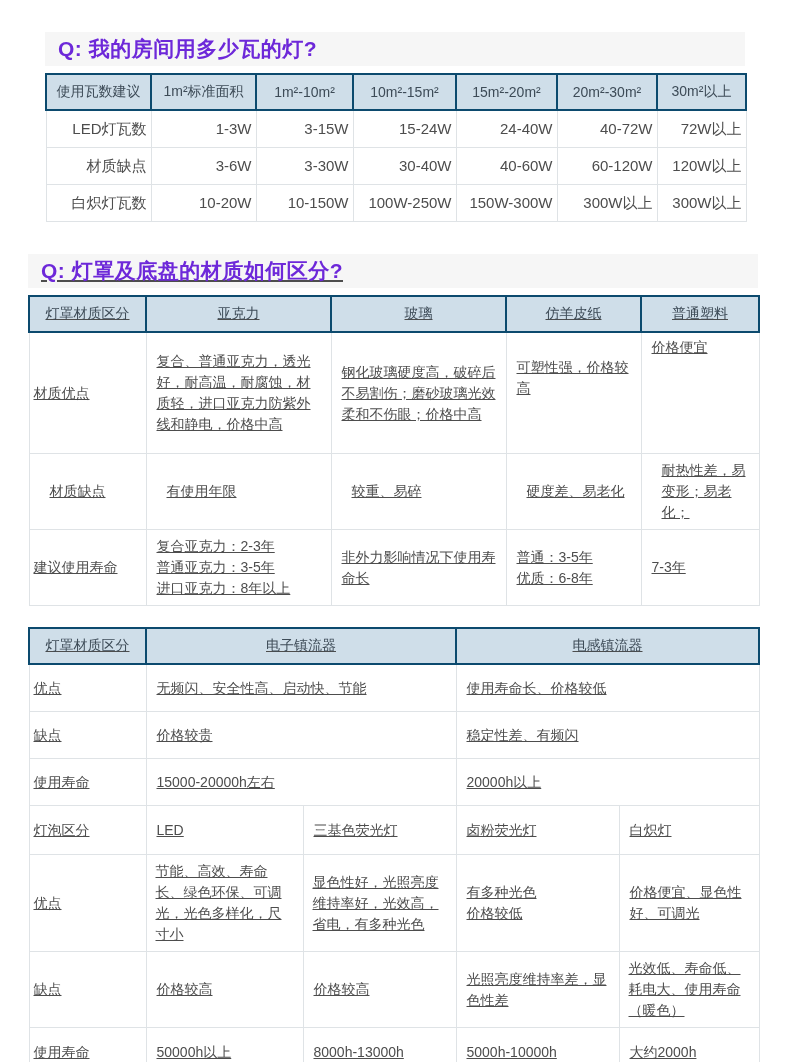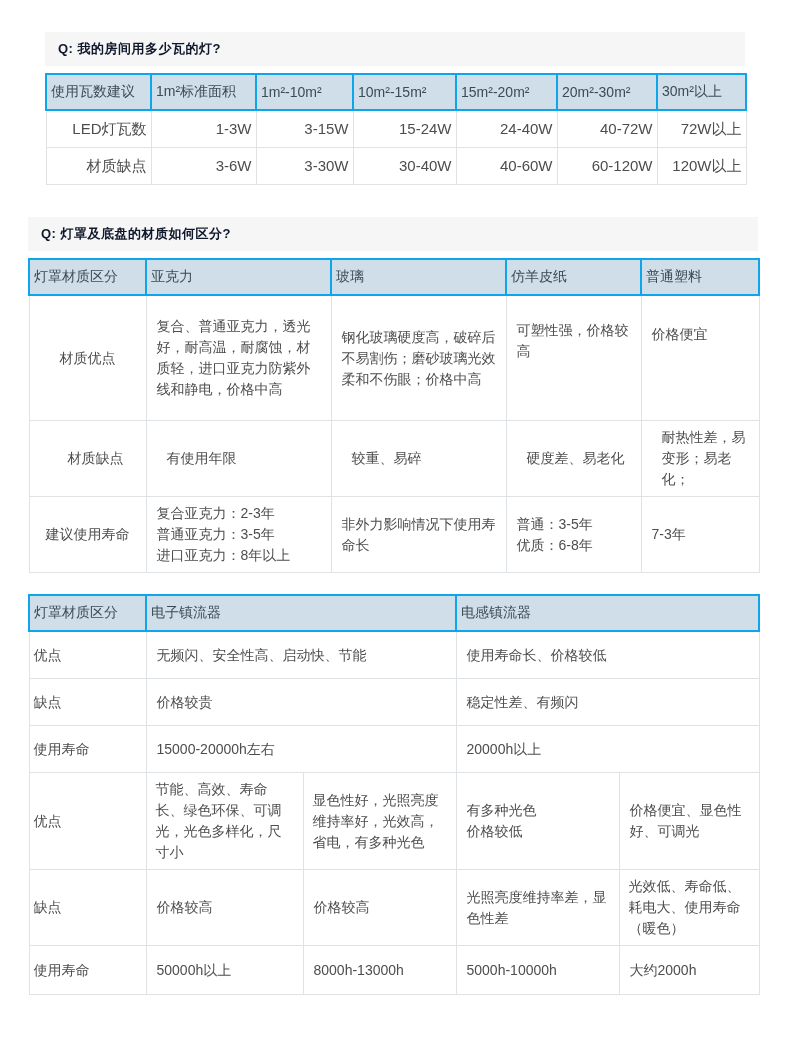--- a/index.html
+++ b/index.html
@@ -5,41 +5,41 @@
   html,body{margin:0;padding:0;background:#fff;}
   body{
     width:790px;min-height:1062px;
     font-family:"Liberation Sans","DejaVu Sans",sans-serif;
     color:#4d4d4d;
     -webkit-font-smoothing:antialiased;
   }
   .section{margin-top:21px;}
   .section.first{margin-top:13px;}
   .sec1{margin-left:45px;margin-right:45px;}
-  .secw{margin-left:28px;margin-right:32px;}
+  .secw{margin-left:28px;margin-right:32px;text-decoration:underline;}
   .band{
     background:#f6f6f6;
     height:34px;line-height:34px;
     padding-left:13px;
-    font-size:13px;font-weight:bold;color:#0f172a;
+    font-size:21px;font-weight:bold;color:#6d28d9;
     letter-spacing:.5px;
     margin-top:32px;
   }
   table{border-collapse:collapse;width:100%;table-layout:fixed;margin-top:7px;}
   th{
     background:#cfdee9;color:#3d4b57;font-weight:normal;
-    font-size:14px;height:34px;text-align:left;
-    border:2px solid #0ea5e9;padding:0 4px;
+    font-size:14px;height:34px;text-align:center;
+    border:2px solid #0c4a6e;padding:0 4px;
   }
   td{
     border:1px solid #dfe3e6;background:#fff;
     font-size:14px;padding:6px 10px;vertical-align:middle;
     line-height:1.5;
   }
-  td.lbl{text-align:center;padding:6px 4px;}
+  td.lbl{text-align:left;padding:6px 4px;}
   .t1 td{height:36px;text-align:right;font-size:15px;padding:0 4px;}
   .t2 .r-adv td{height:90px;}
   .t2 .r-dis td{height:44px;padding-left:20px;}
   .t2 .r-life td{height:60px;}
   .t3 td{text-align:left;}
   .t3 .r-b1 td,.t3 .r-b2 td,.t3 .r-b3 td{height:34px;}
   .t3 .r-bulb td{height:36px;}
   .t3 .r-badv td{height:60px;}
   .t3 .r-bdis td{height:44px;}
   .t3 .r-blife td{height:36px;}
@@ -82,20 +82,29 @@
     </tr>
     <tr>
       <td>材质缺点</td>
       <td>3-6W</td>
       <td>3-30W</td>
       <td>30-40W</td>
       <td>40-60W</td>
       <td>60-120W</td>
       <td>120W以上</td>
     </tr>
+    <tr>
+      <td>白炽灯瓦数</td>
+      <td>10-20W</td>
+      <td>10-150W</td>
+      <td>100W-250W</td>
+      <td>150W-300W</td>
+      <td>300W以上</td>
+      <td>300W以上</td>
+    </tr>
   </tbody>
     </table>
 </div>
 
 <div class="section secw">
   <div class="band">Q: 灯罩及底盘的材质如何区分?</div>
   <table class="t2">
     <colgroup>
       <col style="width:117px">
         <col style="width:185px">
@@ -109,21 +118,21 @@
       <th>亚克力</th>
       <th>玻璃</th>
       <th>仿羊皮纸</th>
       <th>普通塑料</th>
     </tr>
     <tr class="r-adv">
       <td class="lbl">材质优点</td>
       <td>复合、普通亚克力，透光好，耐高温，耐腐蚀，材质轻，进口亚克力防紫外线和静电，价格中高</td>
       <td>钢化玻璃硬度高，破碎后不易割伤；磨砂玻璃光效柔和不伤眼；价格中高</td>
       <td style="vertical-align:top;padding-top:24px">可塑性强，价格较高</td>
-      <td style="vertical-align:top;padding-top:28px">价格便宜</td>
+      <td style="vertical-align:top;padding-top:4px">价格便宜</td>
     </tr>
     <tr class="r-dis">
       <td class="lbl">材质缺点</td>
       <td>有使用年限</td>
       <td>较重、易碎</td>
       <td>硬度差、易老化</td>
       <td>耐热性差，易变形；易老化；</td>
     </tr>
     <tr class="r-life">
       <td class="lbl">建议使用寿命</td>
@@ -162,20 +171,27 @@
     <tr class="r-b2">
       <td class="lbl">缺点</td>
       <td colspan="2">价格较贵</td>
       <td colspan="2">稳定性差、有频闪</td>
     </tr>
     <tr class="r-b3">
       <td class="lbl">使用寿命</td>
       <td colspan="2">15000-20000h左右</td>
       <td colspan="2">20000h以上</td>
     </tr>
+    <tr class="r-bulb">
+      <td class="lbl">灯泡区分</td>
+      <td>LED</td>
+      <td>三基色荧光灯</td>
+      <td>卤粉荧光灯</td>
+      <td>白炽灯</td>
+    </tr>
     <tr class="r-badv">
       <td class="lbl">优点</td>
       <td class="left">节能、高效、寿命长、绿色环保、可调光，光色多样化，尺寸小</td>
       <td class="left">显色性好，光照亮度维持率好，光效高，省电，有多种光色</td>
       <td class="pre">有多种光色
 价格较低</td>
       <td>价格便宜、显色性好、可调光</td>
     </tr>
     <tr class="r-bdis">
       <td class="lbl">缺点</td>

